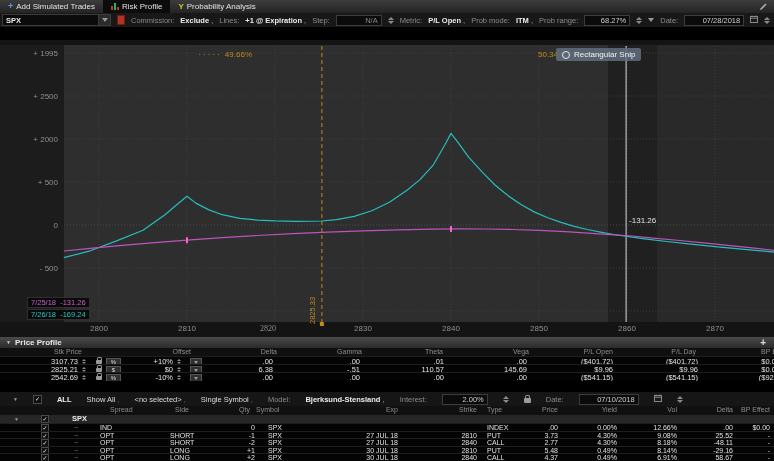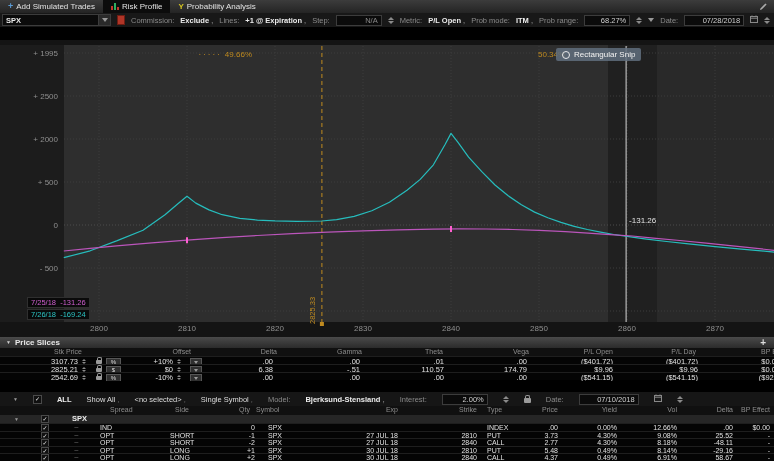--- a/index.html
+++ b/index.html
@@ -208,21 +208,21 @@
       </svg>
     <div id="chart-overlay">
         <div class="ylab" style="left: 2px; top: 9px; width: 56px; text-align: right;">+ 1995</div>
         <div class="ylab" style="left: 2px; top: 52px; width: 56px; text-align: right;">+ 2500</div>
         <div class="ylab" style="left: 2px; top: 95px; width: 56px; text-align: right;">+ 2000</div>
         <div class="ylab" style="left: 2px; top: 138px; width: 56px; text-align: right;">+ 500</div>
         <div class="ylab" style="left: 2px; top: 181px; width: 56px; text-align: right;">0</div>
         <div class="ylab" style="left: 2px; top: 224px; width: 56px; text-align: right;">- 500</div>
         <div class="xlab" style="left: 84px; top: 284px; width: 30px; text-align: center;">2800</div>
         <div class="xlab" style="left: 172px; top: 284px; width: 30px; text-align: center;">2810</div>
-        <div class="xlab" style="left: 260px; top: 284px; width: 30px; text-align: center;">2820</div>
+        <div class="xlab" style="left: 260px; top: 284px; width: 30px; text-align: left; font-family: Liberation Serif, serif;">2820</div>
         <div class="xlab" style="left: 348px; top: 284px; width: 30px; text-align: center;">2830</div>
         <div class="xlab" style="left: 436px; top: 284px; width: 30px; text-align: center;">2840</div>
         <div class="xlab" style="left: 524px; top: 284px; width: 30px; text-align: center;">2850</div>
         <div class="xlab" style="left: 612px; top: 284px; width: 30px; text-align: center;">2860</div>
         <div class="xlab" style="left: 700px; top: 284px; width: 30px; text-align: center;">2870</div>
         <div class="rotlab" style="left: 307.9px; top: 232px; height: 52px;">2825.33</div>
         <div class="problab prob-l" style="left: 148px; top: 10px; width: 104px; text-align: right;">49.66%</div>
         <div class="problab prob-r" style="left: 538px; top: 10px;">50.34%</div>
         <div class="cursor-val" style="left: 629.1px; top: 176px;">-131.26</div>
         <div class="axbox" style="left: 608.1px; top: 301px;">2860.64</div>
@@ -231,21 +231,21 @@
       </div>
     <div class="snip">
       <span class="pin"></span>
       <span>Rectangular Snip</span>
     </div>
   </div>
 
   <div id="slices-section">
     <div class="secbar" style="top:0">
       <span class="tri">▼</span>
-      <span>Price Slices</span>
+      <span>Price Profile</span>
       <span class="grow"></span>
       <span class="add-plus">+</span>
     </div>
     <div class="hdrrow" style="top:11px;height:8px" id="slices-headers">
         <div class="hcell" style="left: -8px; width: 90px; text-align: right;">Stk Price</div>
         <div class="hcell" style="left: 101px; width: 90px; text-align: right;">Offset</div>
         <div class="hcell" style="left: 187px; width: 90px; text-align: right;">Delta</div>
         <div class="hcell" style="left: 272px; width: 90px; text-align: right;">Gamma</div>
         <div class="hcell" style="left: 353px; width: 90px; text-align: right;">Theta</div>
         <div class="hcell" style="left: 439px; width: 90px; text-align: right;">Vega</div>
@@ -277,21 +277,21 @@
           <span class="sdd" style="left: 190px;">
             <i></i>
           </span>
         </div>
         <div class="trow" style="top: 27px; height: 8px;">
           <div class="tcell" style="left: -12px; width: 90px; text-align: right;">2825.21</div>
           <div class="tcell" style="left: 83px; width: 90px; text-align: right;">$0</div>
           <div class="tcell" style="left: 183px; width: 90px; text-align: right;">6.38</div>
           <div class="tcell" style="left: 270px; width: 90px; text-align: right;">-.51</div>
           <div class="tcell" style="left: 354px; width: 90px; text-align: right;">110.57</div>
-          <div class="tcell" style="left: 437px; width: 90px; text-align: right;">174.79</div>
+          <div class="tcell" style="left: 437px; width: 90px; text-align: right;">145.69</div>
           <div class="tcell" style="left: 523px; width: 90px; text-align: right;">$9.96</div>
           <div class="tcell" style="left: 608px; width: 90px; text-align: right;">$9.96</div>
           <div class="tcell" style="left: 690px; width: 90px; text-align: right;">$0.00</div>
           <span class="sspin" style="left: 82px;">
             <i class="u"></i>
             <i class="d"></i>
           </span>
           <span class="slock" style="left: 96px;"></span>
           <span class="sunit" style="left: 106px;">$</span>
           <span class="sspin" style="left: 177px;">

